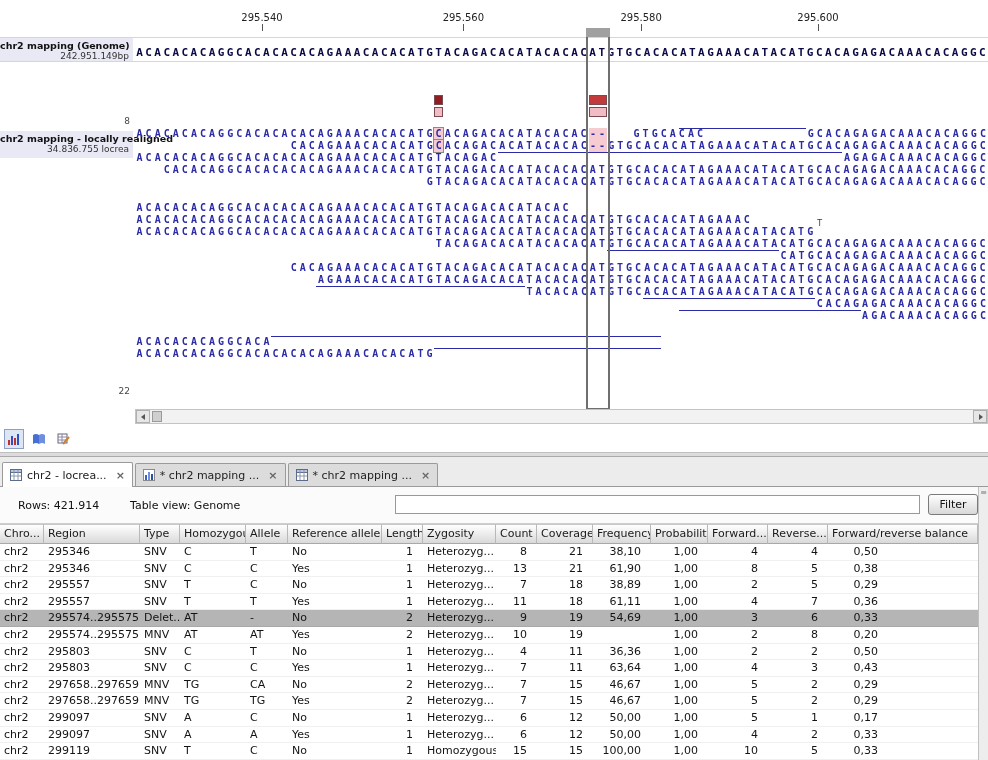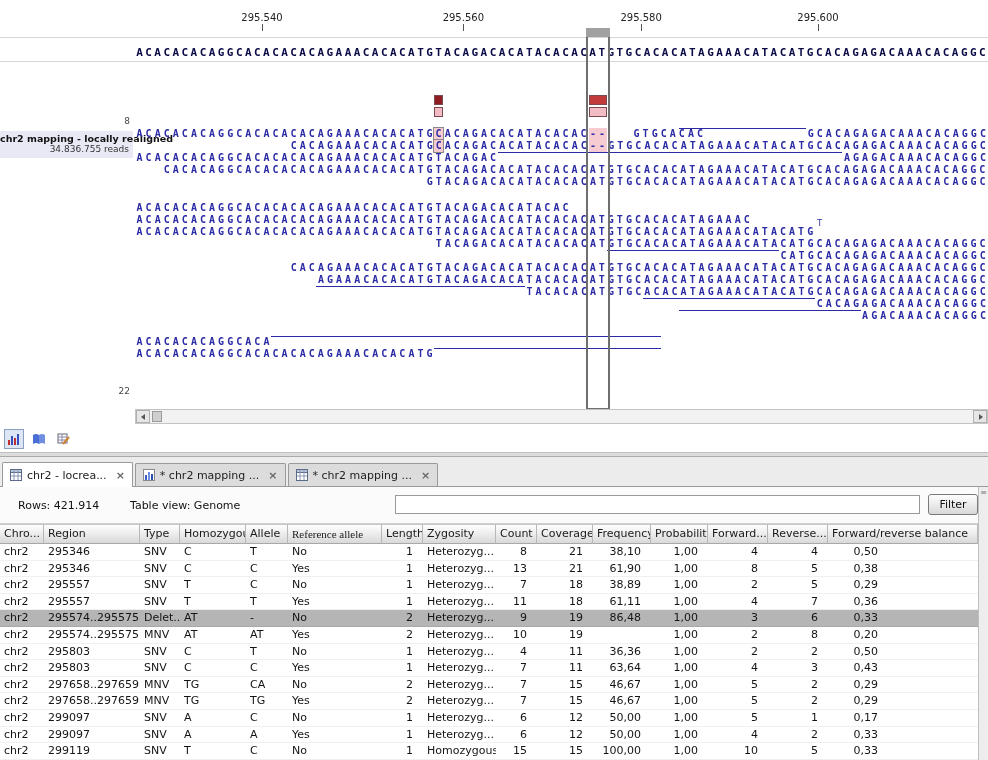--- a/index.html
+++ b/index.html
@@ -92,34 +92,38 @@
         <div class="tick-line" style="left: 463.334px;"></div>
         <div class="tick-label" style="left: 641.106px;">295.580</div>
         <div class="tick-line" style="left: 641.106px;"></div>
         <div class="tick-label" style="left: 817.971px;">295.600</div>
         <div class="tick-line" style="left: 817.971px;"></div>
       </div>
 
     <div class="hsep" style="top:37px"></div>
     <div class="hsep" style="top:61px"></div>
 
+    <div id="ref-label" class="track-label">
+      <div class="tl-main">chr2 mapping (Genome)</div>
+      <div class="tl-sub">242.951.149bp</div>
+    </div>
     <div id="ref-seq">
         <div class="seg ref" style="left: 0px;"><span class="bp">A</span><span class="bp">C</span><span class="bp">A</span><span class="bp">C</span><span class="bp">A</span><span class="bp">C</span><span class="bp">A</span><span class="bp">C</span><span class="bp">A</span><span class="bp">G</span><span class="bp">G</span><span class="bp">C</span><span class="bp">A</span><span class="bp">C</span><span class="bp">A</span><span class="bp">C</span><span class="bp">A</span><span class="bp">C</span><span class="bp">A</span><span class="bp">C</span><span class="bp">A</span><span class="bp">G</span><span class="bp">A</span><span class="bp">A</span><span class="bp">A</span><span class="bp">C</span><span class="bp">A</span><span class="bp">C</span><span class="bp">A</span><span class="bp">C</span><span class="bp">A</span><span class="bp">T</span><span class="bp">G</span><span class="bp">T</span><span class="bp">A</span><span class="bp">C</span><span class="bp">A</span><span class="bp">G</span><span class="bp">A</span><span class="bp">C</span><span class="bp">A</span><span class="bp">C</span><span class="bp">A</span><span class="bp">T</span><span class="bp">A</span><span class="bp">C</span><span class="bp">A</span><span class="bp">C</span><span class="bp">A</span><span class="bp">C</span><span class="bp">A</span><span class="bp">T</span><span class="bp">G</span><span class="bp">T</span><span class="bp">G</span><span class="bp">C</span><span class="bp">A</span><span class="bp">C</span><span class="bp">A</span><span class="bp">C</span><span class="bp">A</span><span class="bp">T</span><span class="bp">A</span><span class="bp">G</span><span class="bp">A</span><span class="bp">A</span><span class="bp">A</span><span class="bp">C</span><span class="bp">A</span><span class="bp">T</span><span class="bp">A</span><span class="bp">C</span><span class="bp">A</span><span class="bp">T</span><span class="bp">G</span><span class="bp">C</span><span class="bp">A</span><span class="bp">C</span><span class="bp">A</span><span class="bp">G</span><span class="bp">A</span><span class="bp">G</span><span class="bp">A</span><span class="bp">C</span><span class="bp">A</span><span class="bp">A</span><span class="bp">A</span><span class="bp">C</span><span class="bp">A</span><span class="bp">C</span><span class="bp">A</span><span class="bp">G</span><span class="bp">G</span><span class="bp">C</span></div>
       </div>
 
     <div id="variant-layer">
         <div class="vbox" style="left: 299.31px; width: 9.07px; top: 95px; height: 10px; background: rgb(143, 29, 34);"></div>
         <div class="vbox" style="left: 299.31px; width: 9.07px; top: 107px; height: 10px; background: rgb(242, 188, 196);"></div>
         <div class="vbox" style="left: 453.5px; width: 18.14px; top: 95px; height: 10px; background: rgb(194, 58, 58);"></div>
         <div class="vbox" style="left: 453.5px; width: 18.14px; top: 107px; height: 10px; background: rgb(242, 188, 196);"></div>
       </div>
 
     <div id="reads-label" class="track-label">
       <div class="tl-main">chr2 mapping - locally realigned</div>
-      <div class="tl-sub">34.836.755 reads</div>
+      <div class="tl-sub">34.836.755 locrea</div>
     </div>
     <div id="top-num" class="count-num">8</div>
     <div id="bottom-num" class="count-num">22</div>
     <div id="reads-layer">
         <div class="read-row" style="top: 2px;">
           <div class="pair-line" style="left: 544.2px; width: 126.98px;"></div>
           <div class="seg" style="left: 0px;"><span class="bp">A</span><span class="bp">C</span><span class="bp">A</span><span class="bp">C</span><span class="bp">A</span><span class="bp">C</span><span class="bp">A</span><span class="bp">C</span><span class="bp">A</span><span class="bp">G</span><span class="bp">G</span><span class="bp">C</span><span class="bp">A</span><span class="bp">C</span><span class="bp">A</span><span class="bp">C</span><span class="bp">A</span><span class="bp">C</span><span class="bp">A</span><span class="bp">C</span><span class="bp">A</span><span class="bp">G</span><span class="bp">A</span><span class="bp">A</span><span class="bp">A</span><span class="bp">C</span><span class="bp">A</span><span class="bp">C</span><span class="bp">A</span><span class="bp">C</span><span class="bp">A</span><span class="bp">T</span><span class="bp">G</span><span class="bp var">C</span><span class="bp">A</span><span class="bp">C</span><span class="bp">A</span><span class="bp">G</span><span class="bp">A</span><span class="bp">C</span><span class="bp">A</span><span class="bp">C</span><span class="bp">A</span><span class="bp">T</span><span class="bp">A</span><span class="bp">C</span><span class="bp">A</span><span class="bp">C</span><span class="bp">A</span><span class="bp">C</span></div>
           <div class="seg del" style="left: 453.5px;"><span class="bp">-</span><span class="bp">-</span></div>
           <div class="seg" style="left: 497px;"><span class="bp">G</span><span class="bp">T</span><span class="bp">G</span><span class="bp">C</span><span class="bp">A</span><span class="bp">C</span><span class="bp">A</span><span class="bp">C</span></div>
           <div class="seg" style="left: 671.18px;"><span class="bp">G</span><span class="bp">C</span><span class="bp">A</span><span class="bp">C</span><span class="bp">A</span><span class="bp">G</span><span class="bp">A</span><span class="bp">G</span><span class="bp">A</span><span class="bp">C</span><span class="bp">A</span><span class="bp">A</span><span class="bp">A</span><span class="bp">C</span><span class="bp">A</span><span class="bp">C</span><span class="bp">A</span><span class="bp">G</span><span class="bp">G</span><span class="bp">C</span></div>
@@ -270,21 +274,21 @@
     <input id="search-input" type="text" value="" style="">
     <button id="filter-btn">Filter</button>
   </div>
 
   <div id="table-header">
       <div class="th" style="width: 44px;">Chro...</div>
       <div class="th" style="width: 96px;">Region</div>
       <div class="th" style="width: 40px;">Type</div>
       <div class="th" style="width: 66px;">Homozygous</div>
       <div class="th" style="width: 42px;">Allele</div>
-      <div class="th" style="width: 94px; font-family: Liberation Serif, serif;">Reference allele</div>
+      <div class="th" style="width: 94px;">Reference allele</div>
       <div class="th" style="width: 41px;">Length</div>
       <div class="th" style="width: 73px;">Zygosity</div>
       <div class="th" style="width: 41px;">Count</div>
       <div class="th" style="width: 56px;">Coverage</div>
       <div class="th" style="width: 58px;">Frequency</div>
       <div class="th" style="width: 57px;">Probability</div>
       <div class="th" style="width: 60px;">Forward...</div>
       <div class="th" style="width: 60px;">Reverse...</div>
       <div class="th" style="width: 150px;">Forward/reverse balance</div>
     </div>
@@ -361,21 +365,21 @@
         <div class="td" style="width: 44px;">chr2</div>
         <div class="td" style="width: 96px;">295574..295575</div>
         <div class="td" style="width: 40px;">Delet...</div>
         <div class="td" style="width: 66px;">AT</div>
         <div class="td" style="width: 42px;">-</div>
         <div class="td" style="width: 94px;">No</div>
         <div class="td num" style="width: 41px;">2</div>
         <div class="td" style="width: 73px;">Heterozyg...</div>
         <div class="td num" style="width: 41px;">9</div>
         <div class="td num" style="width: 56px;">19</div>
-        <div class="td num" style="width: 58px;">86,48</div>
+        <div class="td num" style="width: 58px;">54,69</div>
         <div class="td num" style="width: 57px;">1,00</div>
         <div class="td num" style="width: 60px;">3</div>
         <div class="td num" style="width: 60px;">6</div>
         <div class="td num" style="width: 150px; padding-right: 100px;">0,33</div>
       </div>
       <div class="trow">
         <div class="td" style="width: 44px;">chr2</div>
         <div class="td" style="width: 96px;">295574..295575</div>
         <div class="td" style="width: 40px;">MNV</div>
         <div class="td" style="width: 66px;">AT</div>

